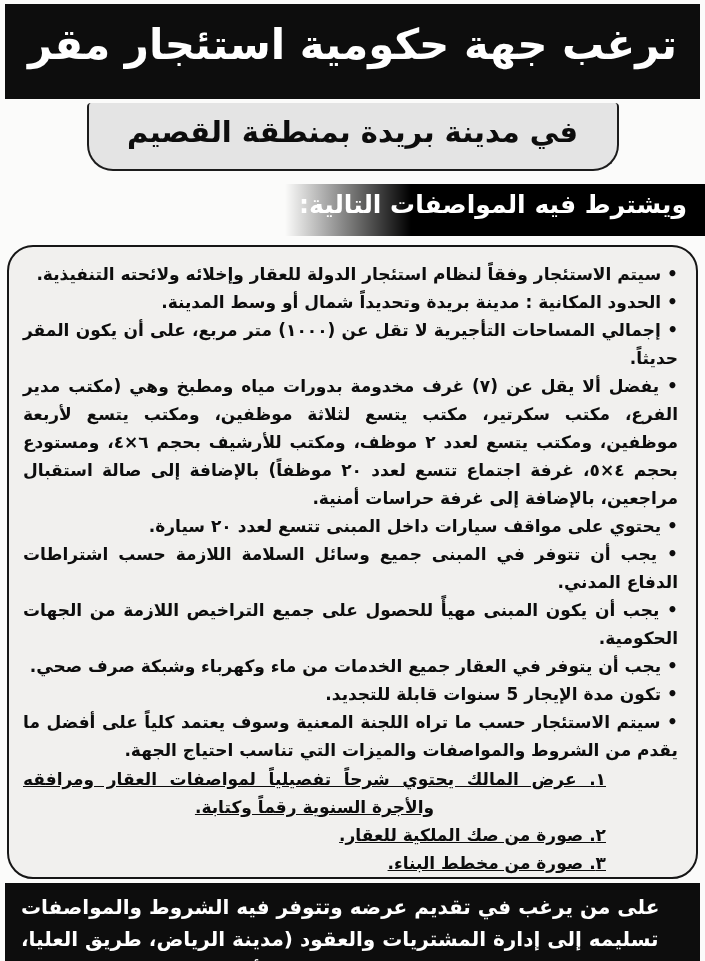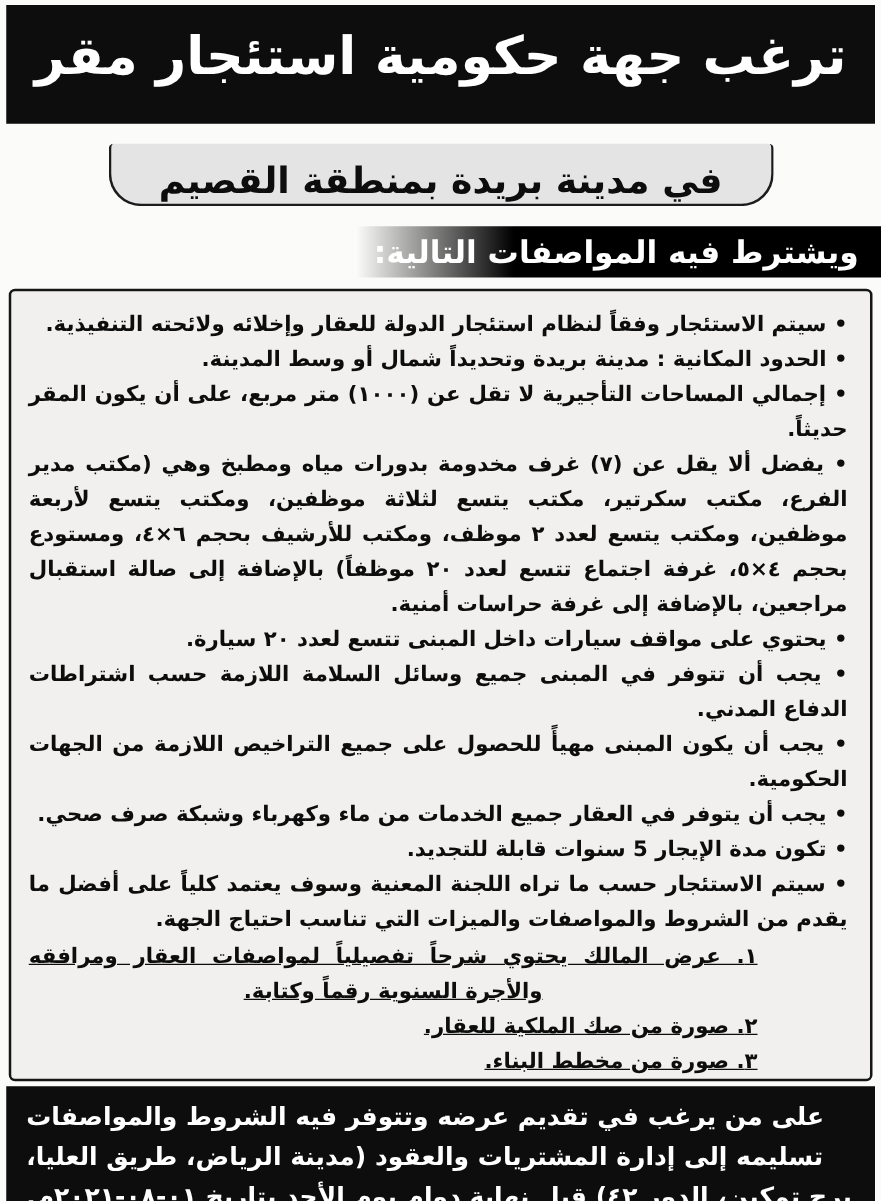--- a/index.html
+++ b/index.html
@@ -29,54 +29,54 @@
     text-align:center;
     font-size:42px;
     line-height:81px;
     white-space:nowrap;
     overflow:hidden;
   }
 
   
   .subtitle-box{
     width:532px;
-    margin:16px auto;
-    height:50px;
+    margin:4px auto;
+    height:68px;
     background:var(--subtitle-bg);
     border:2px solid #1c1c1c;
     border-top:none;
     border-radius:4px 4px 26px 26px;
     text-align:center;
     font-size:29px;
     line-height:58px;
     white-space:nowrap;
     overflow:hidden;
   }
 
   
   .section-band{
     margin:13px 0 0 auto;
     width:420px;
-    height:41px;
+    height:52px;
     background:linear-gradient(to left,#000 0%,#000 70%,rgba(250,250,250,0) 100%);
     color:#fff;
     font-size:25px;
     line-height:41px;
     text-align:center;
     padding-right:4px;
     white-space:nowrap;
   }
 
   
   .main-box{
     margin:9px 7px 4px 7px;
     height:634px;
     background:var(--panel-bg);
     border:2px solid #161616;
-    border-radius:5px;
+    border-radius:26px;
     padding:13px 18px 8px 14px;
     overflow:hidden;
   }
   .specs{list-style:none;margin:0;padding:0;}
   .specs li{
     font-size:17px;
     line-height:28px;
     text-align:justify;
   }
   .specs li::before{content:"\2022\00a0 ";}

